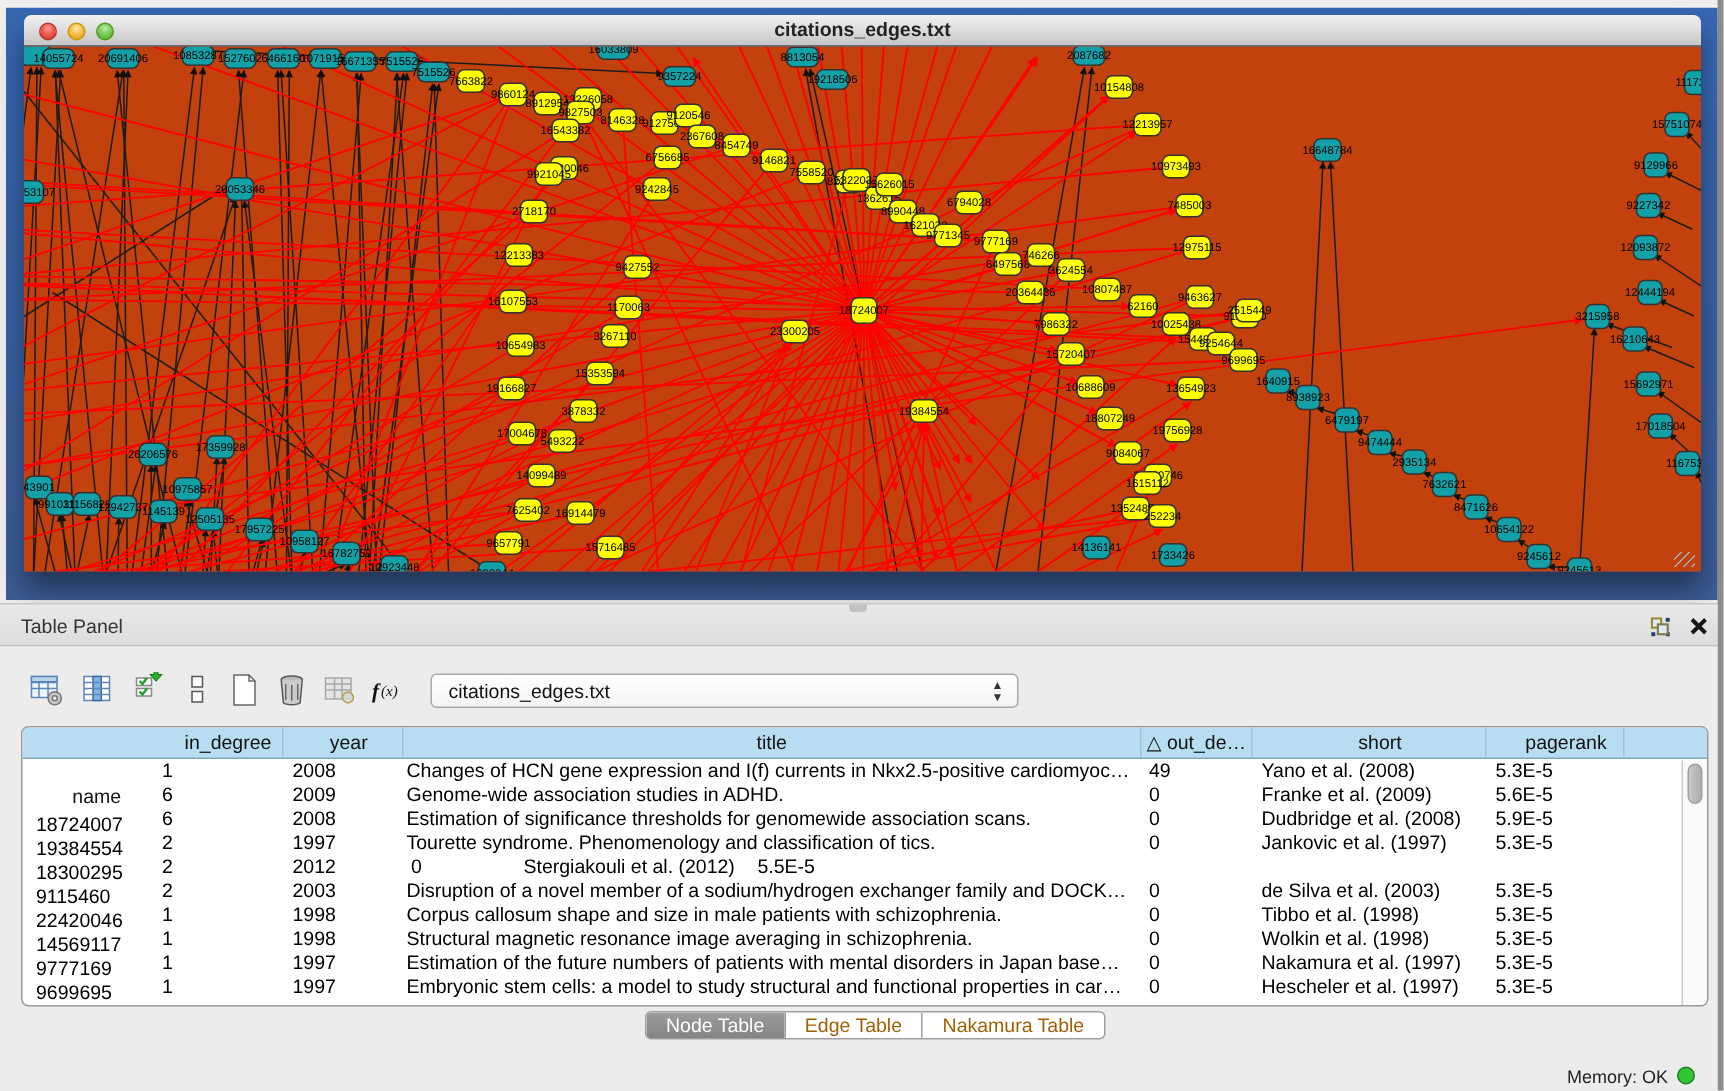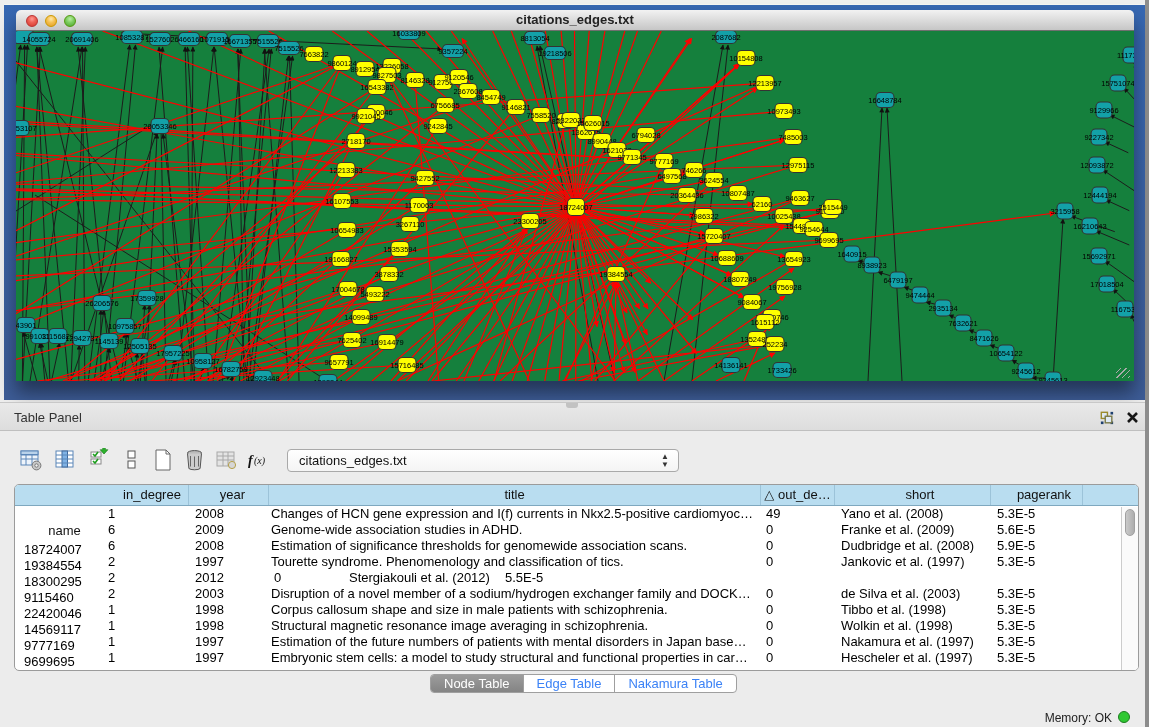--- a/index.html
+++ b/index.html
@@ -8,21 +8,21 @@
 #win { position:absolute; left:16px; top:10px; width:1118px; height:371px;
   border-radius:5px 5px 0 0; box-shadow:0 12px 18px rgba(0,0,0,0.42); }
 #titlebar { position:absolute; left:0; top:0; width:1118px; height:21px;
   background:linear-gradient(#f2f2f2,#c6c6c6); border-radius:5px 5px 0 0;
   border-bottom:1px solid #6f6f6f; }
 #titlebar .t { text-align:center; font-size:13px; color:#222; line-height:20px; font-weight:bold;}
 .light { position:absolute; top:5px; width:12px; height:12px; border-radius:50%; }
 #l1 { left:10px; background:radial-gradient(circle at 50% 30%, #ff9a94 0%, #ee6156 40%, #d3352a 100%); border:0.5px solid #b33; }
 #l2 { left:29px; background:radial-gradient(circle at 50% 30%, #ffe9a8 0%, #f5bf4f 45%, #df9b1f 100%); border:0.5px solid #c90; }
 #l3 { left:48px; background:radial-gradient(circle at 50% 30%, #b8eea2 0%, #7ccc5f 45%, #4ba52c 100%); border:0.5px solid #591;}
-#canvas { position:absolute; left:0; top:21px; width:1118px; height:350px; background:#15803d; overflow:hidden; }
+#canvas { position:absolute; left:0; top:21px; width:1118px; height:350px; background:#c2410c; overflow:hidden; }
 #grip { position:absolute; right:4px; bottom:3px; width:14px; height:10px;
   background:repeating-linear-gradient(135deg, transparent 0 3px, #aaa 3px 4px); }
 #tphead { position:absolute; left:0; top:402px; width:1145px; height:29px;
   background:linear-gradient(#e9e9e9,#dddddd); border-top:1px solid #c8c8c8; border-bottom:1px solid #bfbfbf; }
 #tphead .t { position:absolute; left:14px; top:7px; font-size:13px; color:#333; }
 #notch { position:absolute; left:566px; top:0px; width:12px; height:5px; background:#c2c2c2; border-radius:0 0 3px 3px;}
 #floatic { position:absolute; left:1100px; top:8px; width:14px; height:14px; }
 #closeic { position:absolute; left:1126px; top:8px; }
 #panel { position:absolute; left:0; top:431px; width:1145px; height:296px; background:#ececec; }
 #toolbar { position:absolute; left:0; top:8px; height:30px; width:100%; }
@@ -43,21 +43,21 @@
 .c5 { width:156px; padding-left:6px; }
 .c6 { width:92px; padding-left:6px; }
 #thead .c0,#thead .c1,#thead .c2,#thead .c3,#thead .c4,#thead .c5,#thead .c6 { padding-left:0; }
 #thead .c0 { background:linear-gradient(#f0f0f0,#e2e2e2); border-right:1px solid #b0b0b0; text-indent:14px; }
 #thead .c1 { text-indent:15px; } #thead .c2 { text-indent:8px; } #thead .c5 { text-indent:15px; } #thead .c6 { text-indent:15px; }
 #vscroll { position:absolute; right:0px; top:22px; bottom:0; width:17px; background:#fafafa; border-left:1px solid #cccccc; }
 #vthumb { position:absolute; left:3px; top:2px; width:10px; height:27px; border-radius:5px;
   background:linear-gradient(90deg,#c9c9c9,#adadad); border:1px solid #a0a0a0;}
 #tabs { position:absolute; left:430px; top:243px; height:19px; display:flex; font-size:13px;
   border:1px solid #9f9f9f; border-radius:4px; overflow:hidden; background:#fff; }
-#tabs div { line-height:17px; padding:0 13px; color:#3b82f6; border-right:1px solid #9f9f9f;}
+#tabs div { line-height:17px; padding:0 13px; color:#a16207; border-right:1px solid #9f9f9f;}
 #tabs div.sel { background:linear-gradient(#9c9c9c,#848484); color:#fff; }
 #tabs div:last-child { border-right:none; }
 #mem { position:absolute; right:33px; top:280px; font-size:12px; color:#222; }
 #memdot { position:absolute; right:15px; top:280px; width:12px; height:12px; border-radius:50%;
   background:#2fc832; border:1px solid #1d7d20; }
 </style></head>
 <body>
 <div id="rstrip"></div>
 <div id="desk"></div>
 <div id="win">

